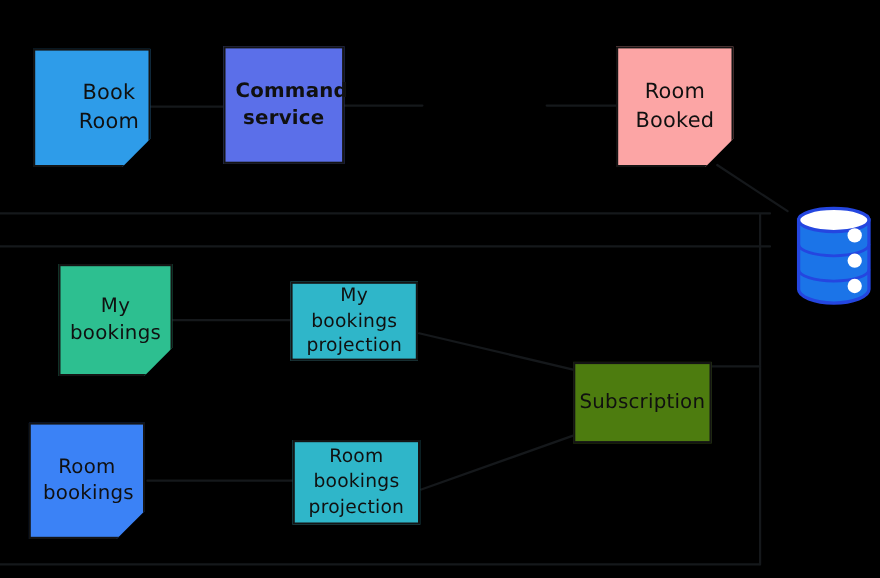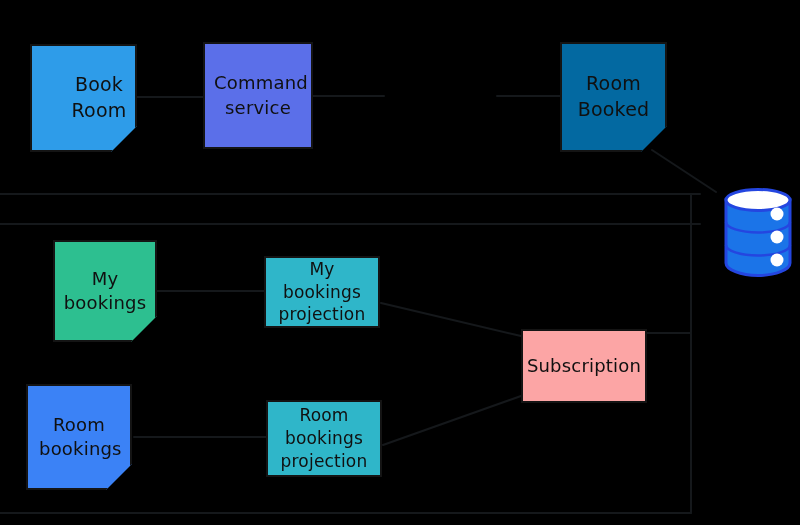--- a/index.html
+++ b/index.html
@@ -27,30 +27,30 @@
   .sticky{font-size:19px;}
   .fold-cut{clip-path:polygon(0 0,100% 0,100% calc(100% - 26px),calc(100% - 26px) 100%,0 100%);}
   .fold{
     position:absolute;right:0;bottom:0;width:27px;height:27px;
     background:#fdfdfd;
     clip-path:polygon(0 100%,100% 0,0 0);
   }
   
   .n-book-room{left:30px;top:44px;width:107px;height:108px;background:#2e9ce9;justify-content:flex-end;}
   .n-book-room .lbl{max-width:72px;}
-  .n-command-service{left:203px;top:42px;width:110px;height:107px;background:#5b6fe9;font-size:18px;}
+  .n-command-service{left:203px;top:42px;width:110px;height:107px;background:#5b6fe9;font-size:18px;font-weight:bold;}
   .n-command-service .lbl{max-width:88px;}
   .n-booking{left:384px;top:47px;width:113px;height:100px;background:#a7aeb4;font-size:18px;}
-  .n-room-booked{left:560px;top:42px;width:107px;height:110px;background:#0369a1;}
+  .n-room-booked{left:560px;top:42px;width:107px;height:110px;background:#fca5a5;}
   .n-room-booked .lbl{max-width:76px;}
   .n-my-bookings{left:24px;top:240px;width:104px;height:102px;background:#2dbf90;font-size:18px;margin-left:29px;}
   .n-my-bookings .lbl{max-width:102px;}
   .n-my-bookings-projection{left:264px;top:256px;width:116px;height:72px;background:#2fb6c9;font-size:17px;}
   .n-my-bookings-projection .lbl{max-width:98px;}
-  .n-subscription{left:521px;top:329px;width:126px;height:74px;background:#fca5a5;font-size:18px;}
+  .n-subscription{left:521px;top:329px;width:126px;height:74px;background:#4d7c0f;font-size:18px;}
   .n-room-bookings{left:26px;top:384px;width:106px;height:106px;background:#3b82f6;font-size:18px;}
   .n-room-bookings .lbl{max-width:80px;}
   .n-room-bookings-projection{left:266px;top:400px;width:116px;height:77px;background:#2fb6c9;font-size:17px;}
   .n-room-bookings-projection .lbl{max-width:98px;}
   .database{position:absolute;left:718px;top:185px;width:80px;height:93px;z-index:1;}
 </style>
 </head>
 <body>
 
 <div class="canvas">

